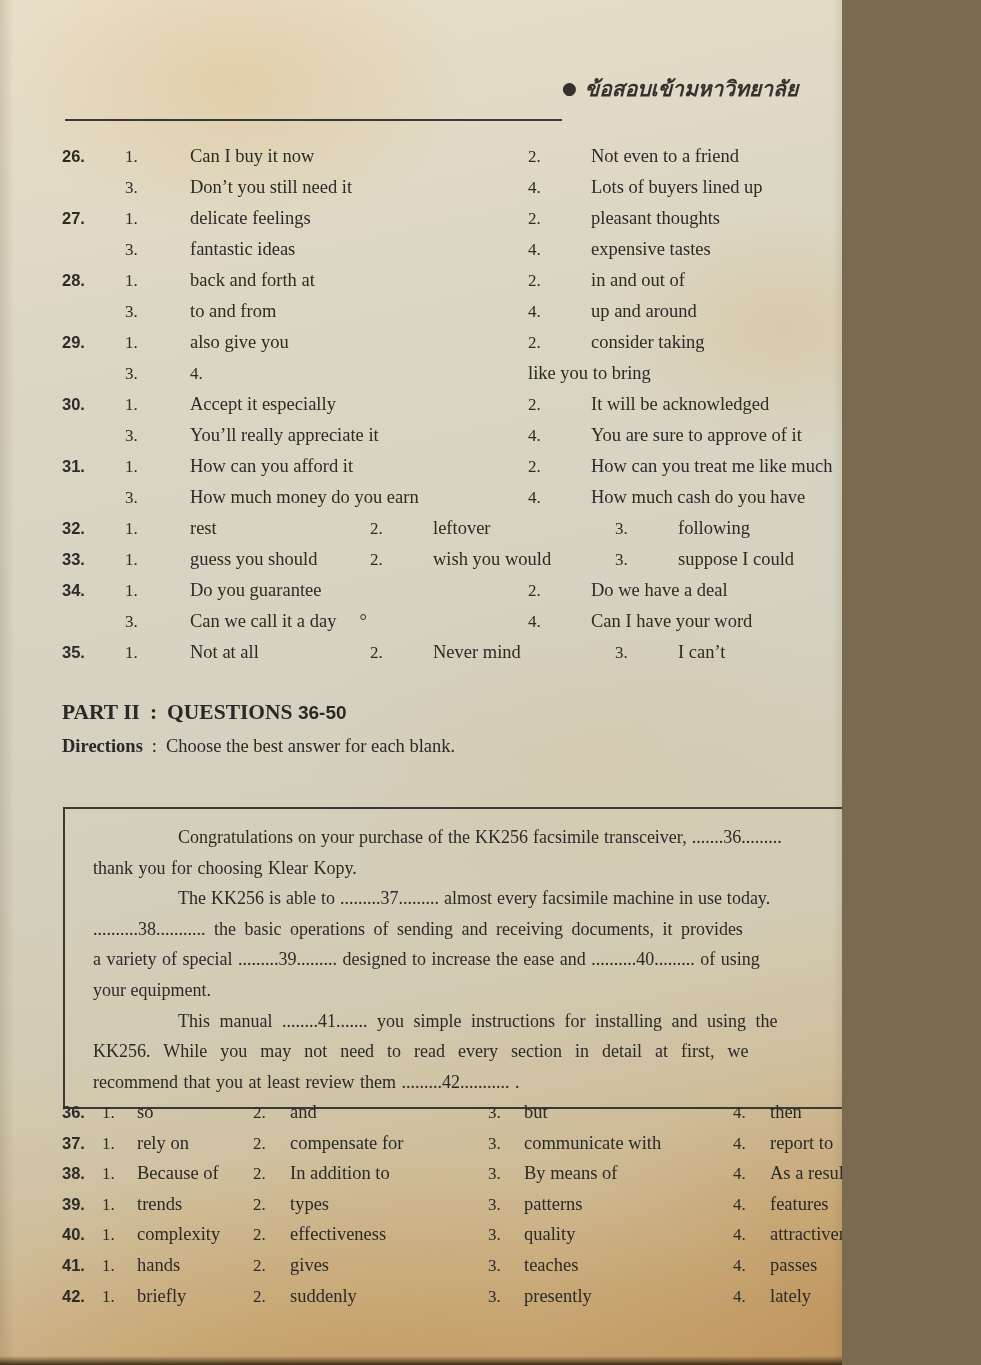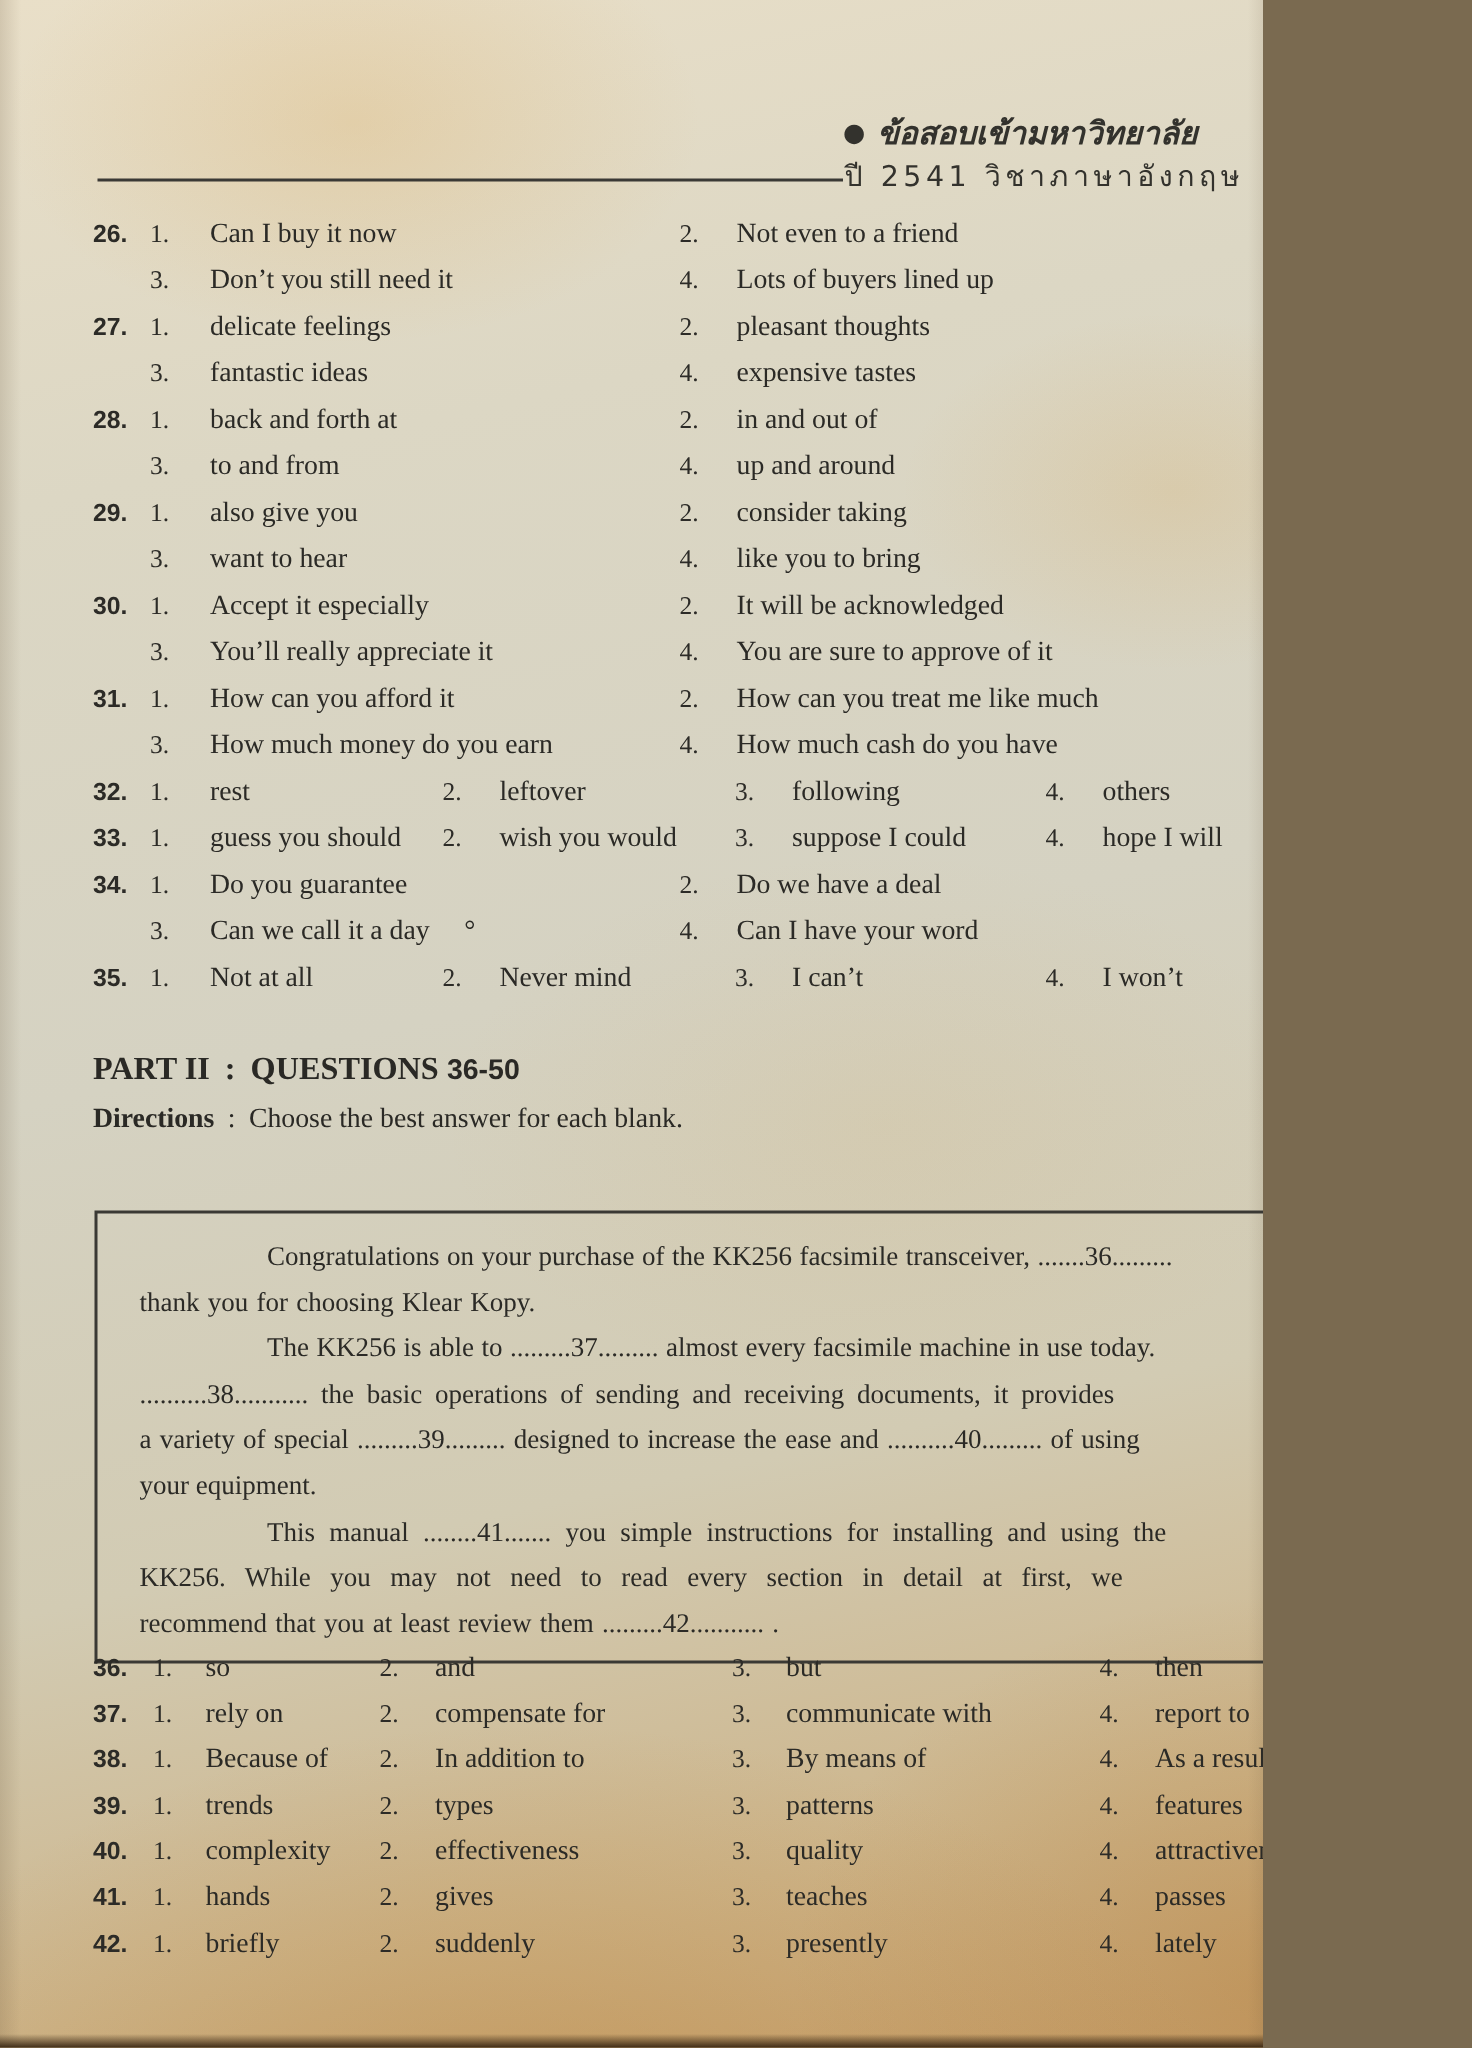--- a/index.html
+++ b/index.html
@@ -33,21 +33,21 @@
     font-size:19px;letter-spacing:3px;color:#33322d;white-space:nowrap;
   }
   .hdr-rule{position:absolute;left:65px;top:119px;width:497px;height:2px;background:#3a3935;}
   .hdr-vbar{position:absolute;left:872px;top:72px;width:3px;height:56px;background:#33322d;}
   .hdr-page{
     position:absolute;left:897px;top:80px;width:40px;text-align:center;
     font-family:"DejaVu Sans","Liberation Sans",sans-serif;font-size:24px;color:#33322d;
   }
   
   .part1{position:absolute;left:62px;top:146px;width:899px;}
-  .p1row{display:grid;grid-template-columns:38px 40px 313px 38px 1fr;align-items:baseline;height:31px;white-space:nowrap;}
+  .p1row{display:grid;grid-template-columns:38px 40px 313px 38px 1fr;align-items:baseline;height:31px;white-space:nowrap;gap:25px;}
   .p1row.four{grid-template-columns:38px 40px 155px 38px 157px 38px 169px 38px 1fr;}
   .qnum{font-family:"Liberation Sans","DejaVu Sans",sans-serif;font-weight:bold;font-size:16.5px;color:#2c2b27;}
   .cnum{font-size:17px;color:#2c2b27;}
   .ctext{font-size:18.5px;color:#2b2a26;}
   
   .part2-head{position:absolute;left:62px;top:700px;font-weight:bold;font-size:21.5px;white-space:nowrap;color:#2a2925;}
   .part2-head .range{font-family:"Liberation Sans","DejaVu Sans",sans-serif;font-size:19px;}
   .part2-head .sep{padding:0 10px;}
   .directions{position:absolute;left:62px;top:736px;font-size:18.5px;white-space:nowrap;color:#2a2925;}
   .directions .lbl{font-weight:bold;}
@@ -66,21 +66,20 @@
   .p2row{display:grid;grid-template-columns:40px 35px 116px 37px 198px 36px 209px 37px 1fr;align-items:baseline;height:30.6px;white-space:nowrap;}
 </style>
 </head>
 <body>
 
 <div class="page">
 
   <div class="hdr-title1">
     <span class="hdr-bullet">●</span><span>ข้อสอบเข้ามหาวิทยาลัย</span>
   </div>
-  <div class="hdr-title2">ปี 2541 วิชาภาษาอังกฤษ</div>
   <div class="hdr-rule"></div>
   <div class="hdr-vbar"></div>
   <div class="hdr-page">5</div>
 
   <div class="part1">
       <div class="p1row">
         <span class="qnum">26.</span>
         <span class="cnum">1.</span>
         <span class="ctext">Can I buy it now</span>
         <span class="cnum">2.</span>
@@ -124,21 +123,20 @@
       <div class="p1row">
         <span class="qnum">29.</span>
         <span class="cnum">1.</span>
         <span class="ctext">also give you</span>
         <span class="cnum">2.</span>
         <span class="ctext">consider taking</span>
       </div>
       <div class="p1row">
         <span class="qnum"></span>
         <span class="cnum">3.</span>
-        <span class="ctext">want to hear</span>
         <span class="cnum">4.</span>
         <span class="ctext">like you to bring</span>
       </div>
       <div class="p1row">
         <span class="qnum">30.</span>
         <span class="cnum">1.</span>
         <span class="ctext">Accept it especially</span>
         <span class="cnum">2.</span>
         <span class="ctext">It will be acknowledged</span>
       </div>

